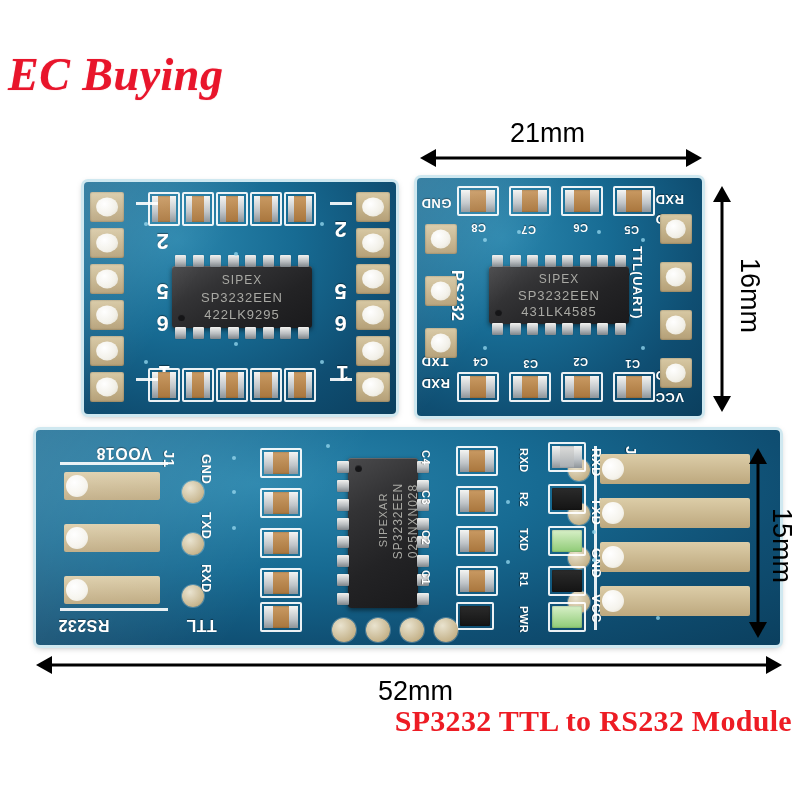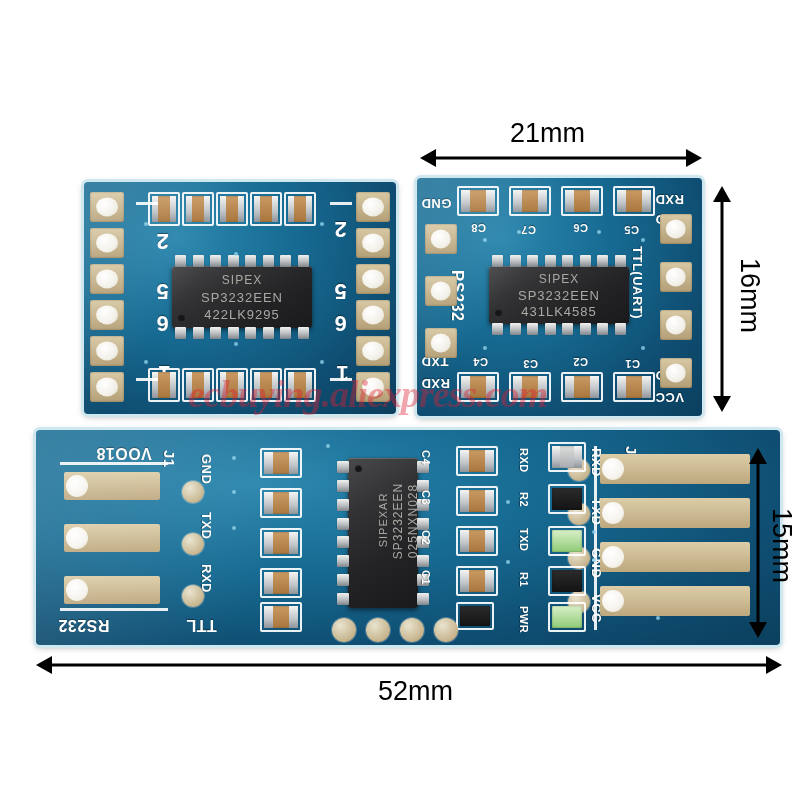--- a/index.html
+++ b/index.html
@@ -172,20 +172,21 @@
   .silk.r90  { transform:rotate(90deg);  transform-origin:0 0; }
   .silk.r180 { transform:rotate(180deg); transform-origin:50% 50%; }
   .silk.big { font-size:16px; }
   .silk.sm  { font-size:11px; }
 </style>
 </head>
 <body>
 
 <div id="stage">
 
+  <div class="brand">EC Buying</div>
 
   <div class="board" id="boardTL" style="left:84px; top:182px; width:312px; height:232px;">
     <div class="silk r180" style="left:72px; top:46px; font-size:22px;">2</div>
     <div class="silk r180" style="left:72px; top:96px; font-size:22px;">5</div>
     <div class="silk r180" style="left:72px; top:128px; font-size:22px;">6</div>
     <div class="silk r180" style="left:74px; top:178px; font-size:22px;">1</div>
     <div class="silk r180" style="left:250px; top:34px; font-size:22px;">2</div>
     <div class="silk r180" style="left:250px; top:96px; font-size:22px;">5</div>
     <div class="silk r180" style="left:250px; top:128px; font-size:22px;">6</div>
     <div class="silk r180" style="left:252px; top:178px; font-size:22px;">1</div>
@@ -522,21 +523,20 @@
       <div class="dot" style="left: 196px; top: 60px;"></div>
       <div class="dot" style="left: 196px; top: 96px;"></div>
       <div class="dot" style="left: 290px; top: 14px;"></div>
       <div class="dot" style="left: 470px; top: 70px;"></div>
       <div class="dot" style="left: 470px; top: 130px;"></div>
       <div class="dot" style="left: 556px; top: 100px;"></div>
       <div class="dot" style="left: 556px; top: 128px;"></div>
       <div class="dot" style="left: 620px; top: 186px;"></div>
     </div>
 
-  <div class="watermark">ecbuying.aliexpress.com</div>
 
   <div class="dim-label" style="left:510px; top:118px;">21mm</div>
   <div class="arrow-h" style="left:420px; top:148px; width:282px; height:20px;">
     <div class="head left"></div>
     <div class="shaft"></div>
     <div class="head right"></div>
   </div>
 
   <div class="dim-label vert" style="left:712px; top:280px;">16mm</div>
   <div class="arrow-v" style="left:712px; top:186px; width:20px; height:226px;">
@@ -552,14 +552,15 @@
     <div class="head down"></div>
   </div>
 
   <div class="arrow-h" style="left:36px; top:655px; width:746px; height:20px;">
     <div class="head left"></div>
     <div class="shaft"></div>
     <div class="head right"></div>
   </div>
   <div class="dim-label" style="left:378px; top:676px;">52mm</div>
 
+  <div class="caption l1">SP3232 TTL to RS232 Module</div>
 
 </div>
 
 </body></html>

